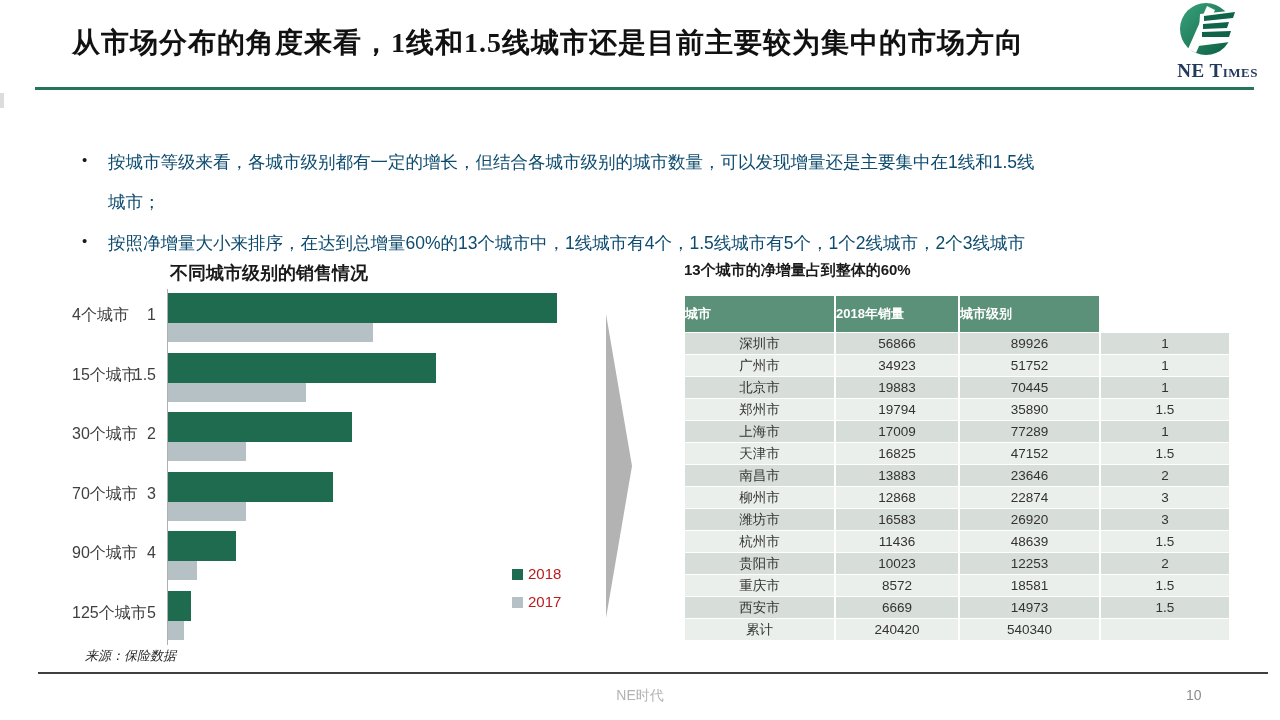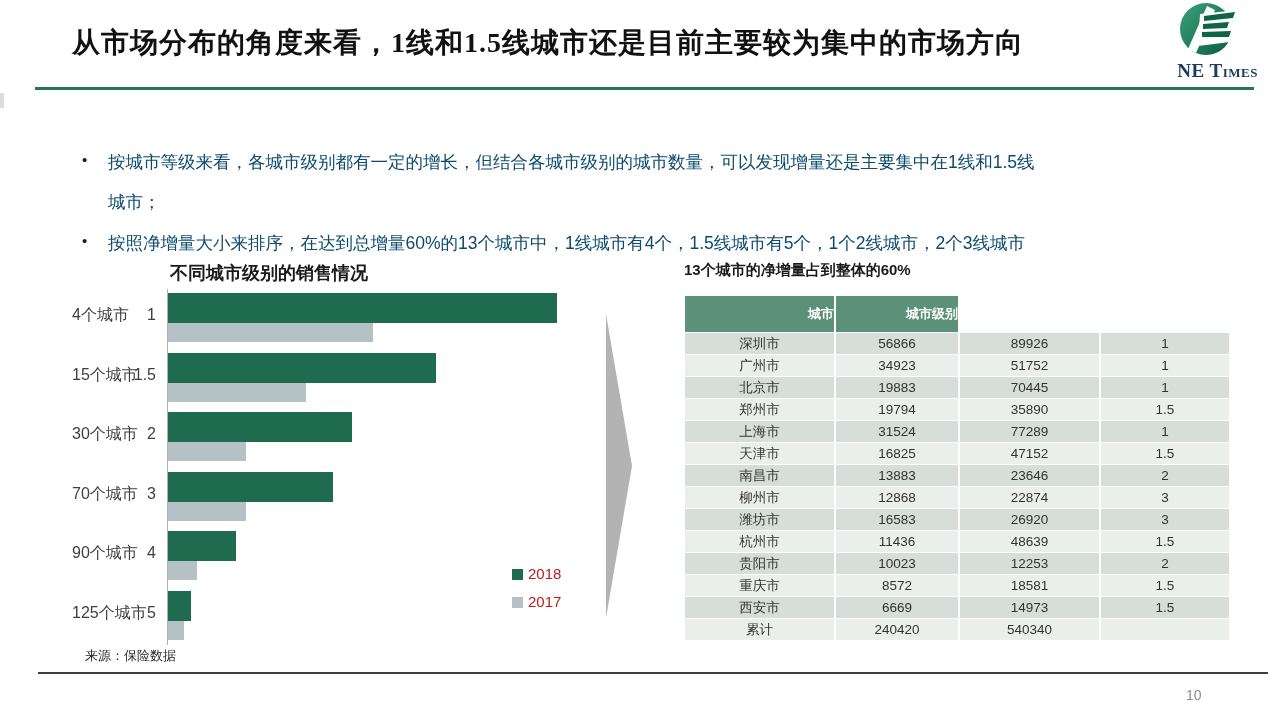--- a/index.html
+++ b/index.html
@@ -36,31 +36,31 @@
   .tier-label{position:absolute;left:0;top:15px;width:96px;text-align:right;font-size:16px;line-height:18px;color:#3f3f3f;}
   .bar{position:absolute;left:108px;height:30px;}
   .bar-2018{top:2px;background:var(--accent,#1F6B50);z-index:2;}
   .bar-2017{top:21px;background:var(--gray-series,#B5C1C5);z-index:1;}
   .legend{position:absolute;left:512px;font-size:15px;color:#b91c1c;}
   .legend .swatch{display:inline-block;width:11px;height:11px;margin-right:5px;vertical-align:-1px;}
   .legend-2018{top:565px;}
   .legend-2017{top:593px;}
   .source-note{
     position:absolute;left:85px;top:647px;font-family:"Liberation Serif",serif;
-    font-size:13px;color:#262626;
+    font-style:italic;font-size:13px;color:#262626;
   }
   
   .arrow-wrap{position:absolute;left:598px;top:308px;}
   
   .table-title{position:absolute;left:684px;top:261px;font-size:15px;font-weight:bold;color:#1a1a1a;}
   #data-table{position:absolute;left:685px;top:296px;width:544px;}
   .t-row{display:grid;grid-template-columns:149px 122px 139px 128px;column-gap:2px;margin-bottom:1px;}
   .t-head .t-cell{
     background:var(--th-bg,#5B9179);color:#fff;font-weight:bold;font-size:13px;
-    height:36px;line-height:36px;text-align:right;
+    height:36px;line-height:36px;text-align:left;
   }
   .t-cell{font-size:13.5px;color:#333;height:21px;line-height:21px;text-align:center;overflow:hidden;}
   .row-dark .t-cell{background:var(--row-dark,#D7DDD8);}
   .row-light .t-cell{background:var(--row-light,#EBEFEC);}
   
   .footer-rule{position:absolute;left:38px;top:672px;width:1230px;height:2px;background:#3f3f3f;}
   .footer-center{position:absolute;left:0;top:687px;width:1280px;text-align:center;font-size:14px;color:#b3b3b3;}
   .page-number{position:absolute;left:1186px;top:687px;font-size:14px;color:#8c8c8c;}
 </style>
 </head>
@@ -155,20 +155,21 @@
   <span class="arrow-wrap">
     <svg width="40" height="314" viewBox="0 0 40 314">
       <polygon points="8,6 34,158 8,310" fill="#B3B3B3"></polygon>
     </svg>
   </span>
 
   <div class="table-title">13个城市的净增量占到整体的60%</div>
   <div id="data-table">
       <div class="t-row t-head">
         <div class="t-cell">城市</div>
+        <div class="t-cell">2018年销量</div>
         <div class="t-cell">城市级别</div>
       </div>
       <div class="t-row row-dark">
         <div class="t-cell">深圳市</div>
         <div class="t-cell">56866</div>
         <div class="t-cell">89926</div>
         <div class="t-cell">1</div>
       </div>
       <div class="t-row row-light">
         <div class="t-cell">广州市</div>
@@ -183,21 +184,21 @@
         <div class="t-cell">1</div>
       </div>
       <div class="t-row row-light">
         <div class="t-cell">郑州市</div>
         <div class="t-cell">19794</div>
         <div class="t-cell">35890</div>
         <div class="t-cell">1.5</div>
       </div>
       <div class="t-row row-dark">
         <div class="t-cell">上海市</div>
-        <div class="t-cell">31524</div>
+        <div class="t-cell">17009</div>
         <div class="t-cell">77289</div>
         <div class="t-cell">1</div>
       </div>
       <div class="t-row row-light">
         <div class="t-cell">天津市</div>
         <div class="t-cell">16825</div>
         <div class="t-cell">47152</div>
         <div class="t-cell">1.5</div>
       </div>
       <div class="t-row row-dark">
@@ -244,15 +245,16 @@
       </div>
       <div class="t-row row-light">
         <div class="t-cell">累计</div>
         <div class="t-cell">240420</div>
         <div class="t-cell">540340</div>
         <div class="t-cell"></div>
       </div>
     </div>
 
   <div class="footer-rule"></div>
+  <div class="footer-center">NE时代</div>
   <div class="page-number">10</div>
 
 </div>
 
 </body></html>

